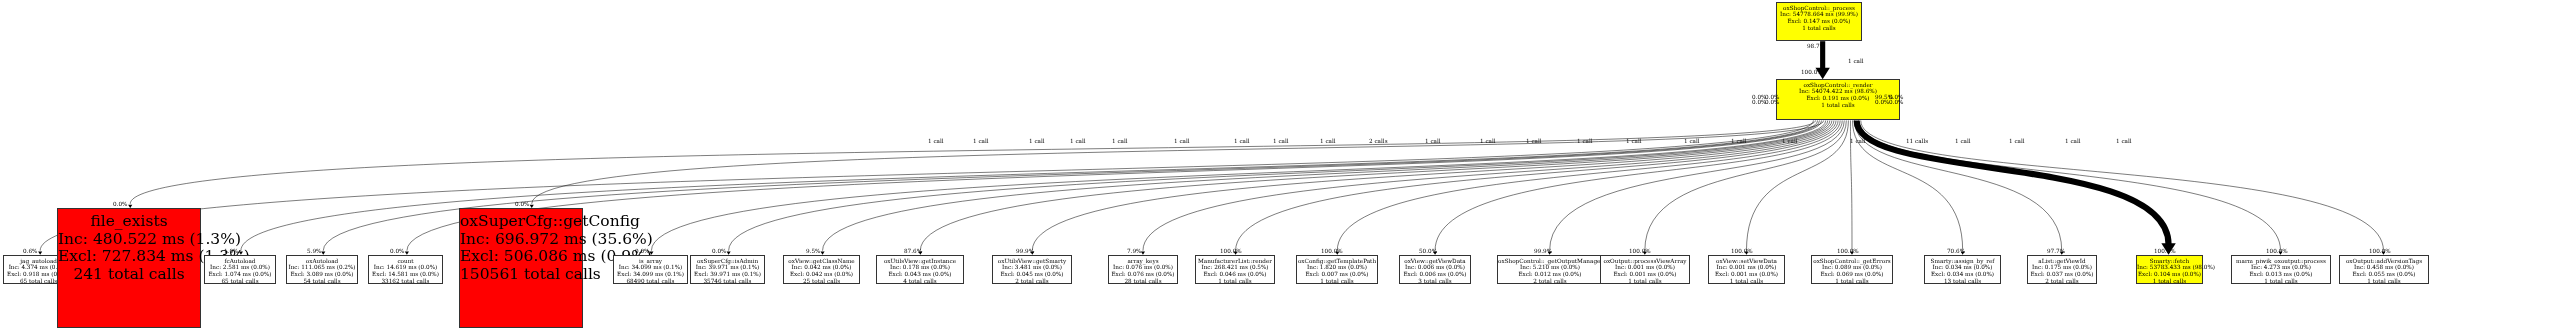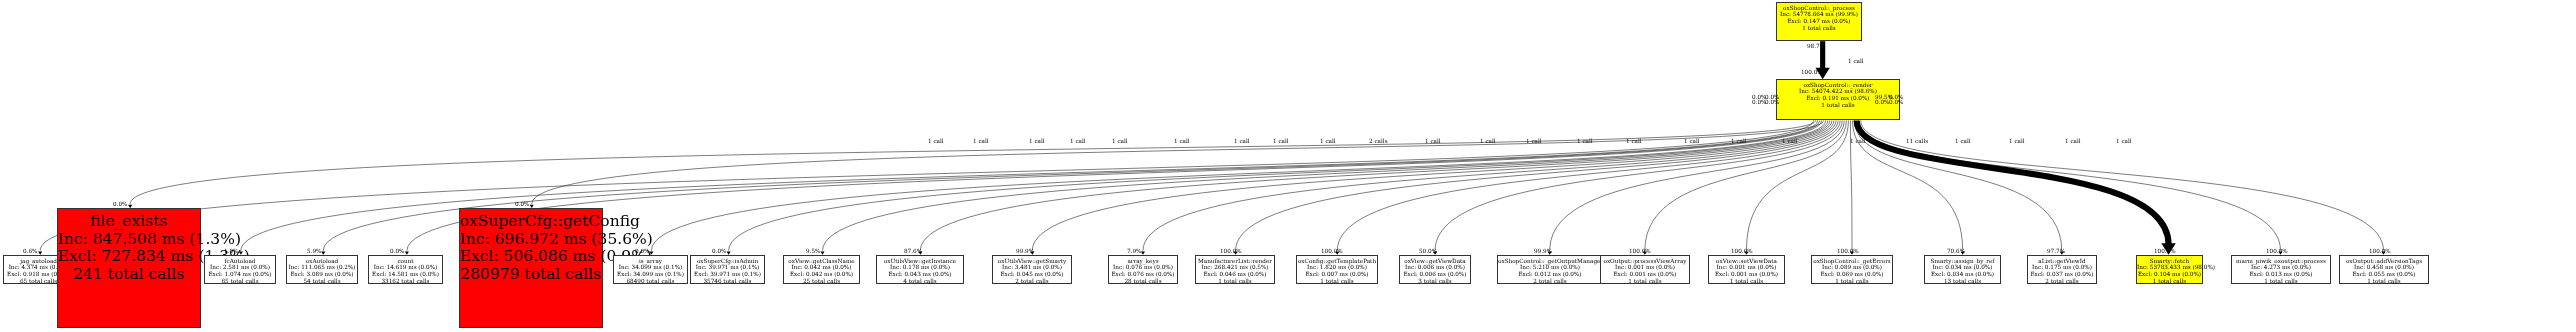--- a/index.html
+++ b/index.html
@@ -89,21 +89,21 @@
     <div class="node" style="left: 2.6px; top: 255px; width: 72px; height: 29px;">
       <div>jag_autoload</div>
       <div>Inc: 4.374 ms (0.0%)</div>
       <div>Excl: 0.918 ms (0.0%)</div>
       <div>65 total calls</div>
     </div>
     <span class="elabel" style="left: 23px; top: 248px;">0.6%</span>
     <span class="elabel" style="left: 928px; top: 138px;">1 call</span>
     <div class="node red" style="left: 57px; top: 208px; width: 144px; height: 120px;">
       <div>file_exists</div>
-      <div>Inc: 847.508 ms (1.3%)</div>
+      <div>Inc: 480.522 ms (1.3%)</div>
       <div>Excl: 727.834 ms (1.3%)</div>
       <div>241 total calls</div>
     </div>
     <span class="elabel" style="left: 113px; top: 201px;">0.0%</span>
     <span class="elabel" style="left: 973px; top: 138px;">1 call</span>
     <div class="node" style="left: 204px; top: 255px; width: 72px; height: 29px;">
       <div>fcAutoload</div>
       <div>Inc: 2.581 ms (0.0%)</div>
       <div>Excl: 1.074 ms (0.0%)</div>
       <div>65 total calls</div>
@@ -119,25 +119,25 @@
     <span class="elabel" style="left: 307px; top: 248px;">5.9%</span>
     <span class="elabel" style="left: 1070px; top: 138px;">1 call</span>
     <div class="node" style="left: 368px; top: 255px; width: 75px; height: 29px;">
       <div>count</div>
       <div>Inc: 14.619 ms (0.0%)</div>
       <div>Excl: 14.581 ms (0.0%)</div>
       <div>33162 total calls</div>
     </div>
     <span class="elabel" style="left: 390px; top: 248px;">0.0%</span>
     <span class="elabel" style="left: 1112px; top: 138px;">1 call</span>
-    <div class="node red" style="left: 459px; top: 208px; width: 144px; height: 120px;">
+    <div class="node red" style="left: 459px; top: 208px; width: 124px; height: 120px;">
       <div>oxSuperCfg::getConfig</div>
       <div>Inc: 696.972 ms (35.6%)</div>
       <div>Excl: 506.086 ms (0.9%)</div>
-      <div>280979 total calls</div>
+      <div>150561 total calls</div>
     </div>
     <span class="elabel" style="left: 515px; top: 201px;">0.0%</span>
     <span class="elabel" style="left: 1174px; top: 138px;">1 call</span>
     <div class="node" style="left: 613px; top: 255px; width: 75px; height: 29px;">
       <div>is_array</div>
       <div>Inc: 34.099 ms (0.1%)</div>
       <div>Excl: 34.099 ms (0.1%)</div>
       <div>68490 total calls</div>
     </div>
     <span class="elabel" style="left: 635px; top: 248px;">0.0%</span>

